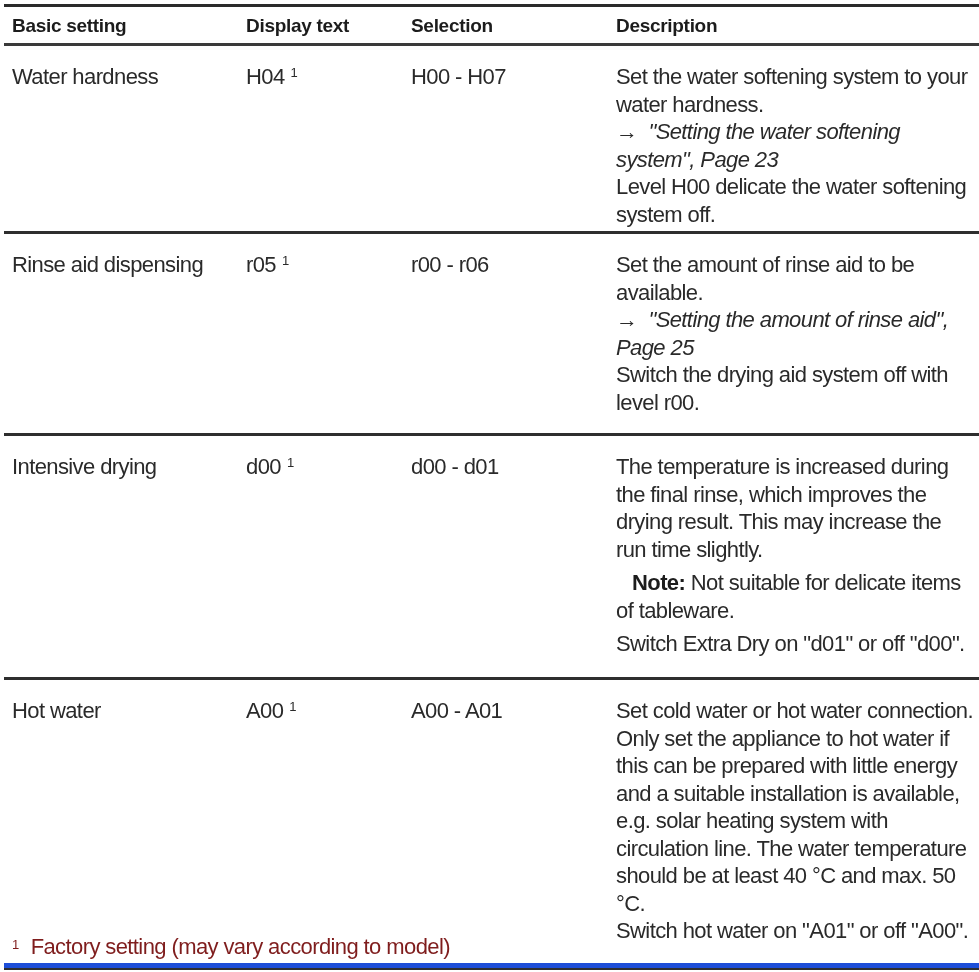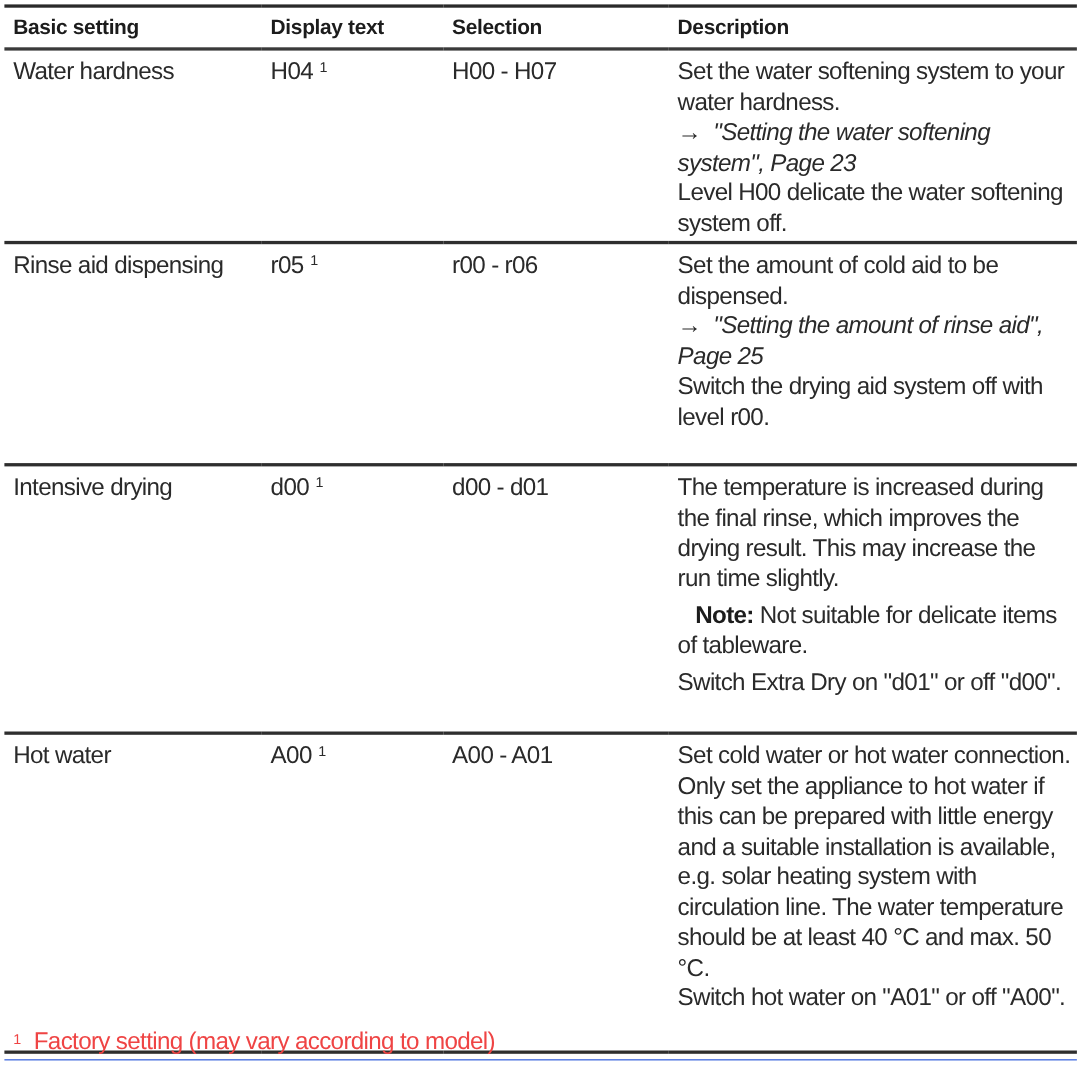--- a/index.html
+++ b/index.html
@@ -22,33 +22,33 @@
   thead tr { border-top: 3px solid #2a2a2a; border-bottom: 3px solid #3a3a3a; }
   th {
     text-align: left; font-weight: bold; font-size: 19px;
     padding: 6px 8px 4px 8px; color: #1c1c1c;
     letter-spacing: -0.3px; line-height: 26px;
     font-stretch: condensed;
   }
   tbody tr { border-bottom: 3px solid #2e2e2e; }
   td {
     vertical-align: top; font-size: 22px; line-height: 27.5px;
-    padding: 5px 8px 3px 8px; color: #2a2a2a;
+    padding: 17px 8px 3px 8px; color: #2a2a2a;
     letter-spacing: -0.6px;
   }
   td.col4 { padding-right: 4px; }
   sup { font-size: 13px; position: relative; top: -4px; margin-left: 6px; vertical-align: top; }
   .para { display: block; }
   .para.gap { margin-top: 6px; }
   .ref { font-style: italic; }
   .note-label { font-weight: bold; color: #1c1c1c; margin-left: 16px; }
   .footnote {
     position: absolute; left: 4px; top: 931px; width: 975px;
-    border-bottom: 1px solid #1d4ed8;
-    font-size: 22px; line-height: 32px; color: #ef4444;
+    border-bottom: 5px solid #1d4ed8;
+    font-size: 22px; line-height: 32px; color: #7f1d1d;
     letter-spacing: -0.6px;
   }
   .footnote .mark { font-size: 13px; vertical-align: top; position: relative; top: -2px; margin-left: 8px; margin-right: 12px; }
 </style>
 </head>
 <body>
 
 <div class="table-wrap">
   <table>
     <colgroup>
@@ -76,21 +76,21 @@
           <span class="para ref"><span style="font-style:normal">→</span>&nbsp; <span>"Setting the water softening system", Page 23</span></span>
           <span class="para">Level H00 delicate the water softening system off.</span>
         </td>
       </tr>
 
       <tr style="height:202px">
         <td>Rinse aid dispensing</td>
         <td><span>r05</span><sup>1</sup></td>
         <td>r00 - r06</td>
         <td class="col4">
-          <span class="para">Set the amount of cold aid to be dispensed.</span>
+          <span class="para">Set the amount of rinse aid to be available.</span>
           <span class="para ref"><span style="font-style:normal">→</span>&nbsp; <span>"Setting the amount of rinse aid", Page 25</span></span>
           <span class="para">Switch the drying aid system off with level r00.</span>
         </td>
       </tr>
 
       <tr style="height:244px">
         <td>Intensive drying</td>
         <td><span>d00</span><sup>1</sup></td>
         <td>d00 - d01</td>
         <td class="col4">

